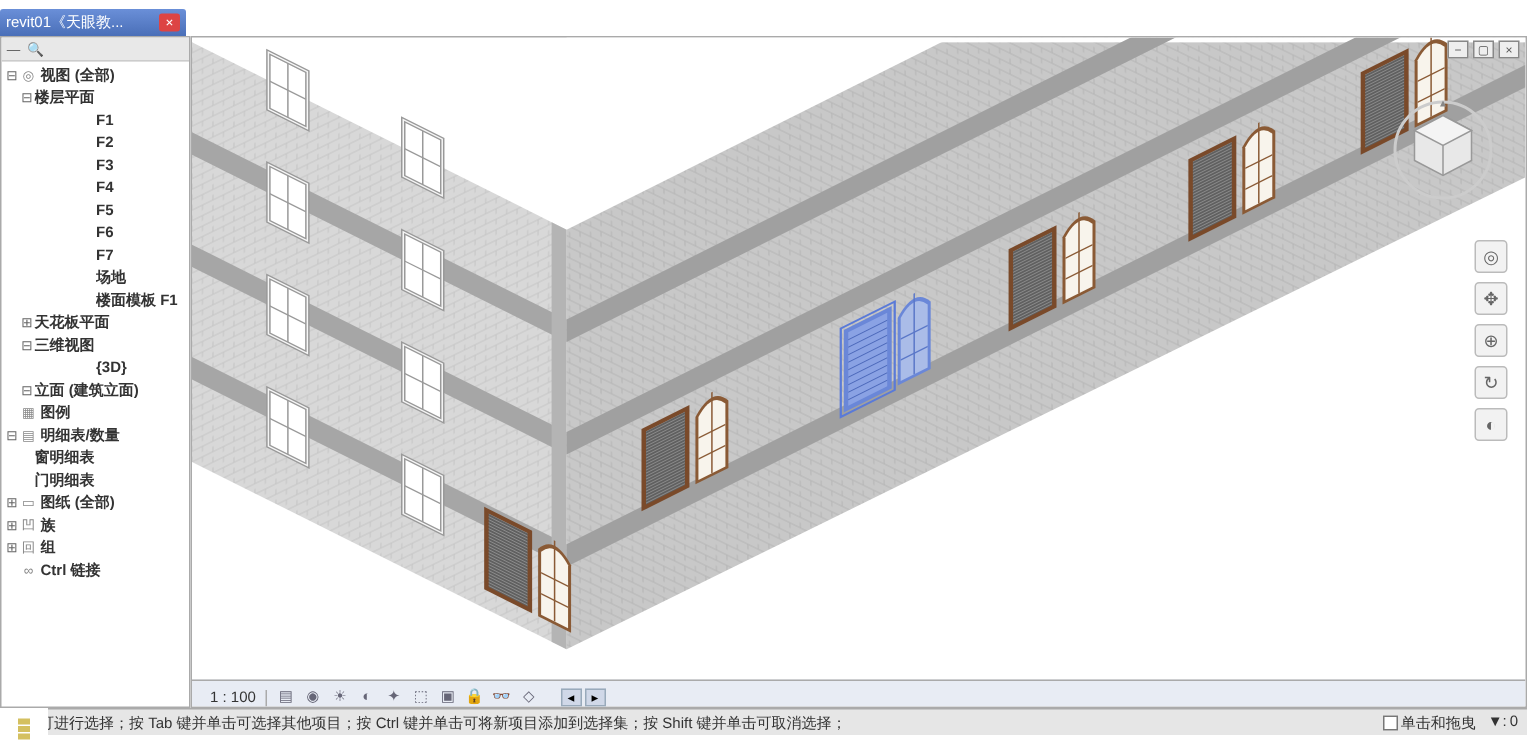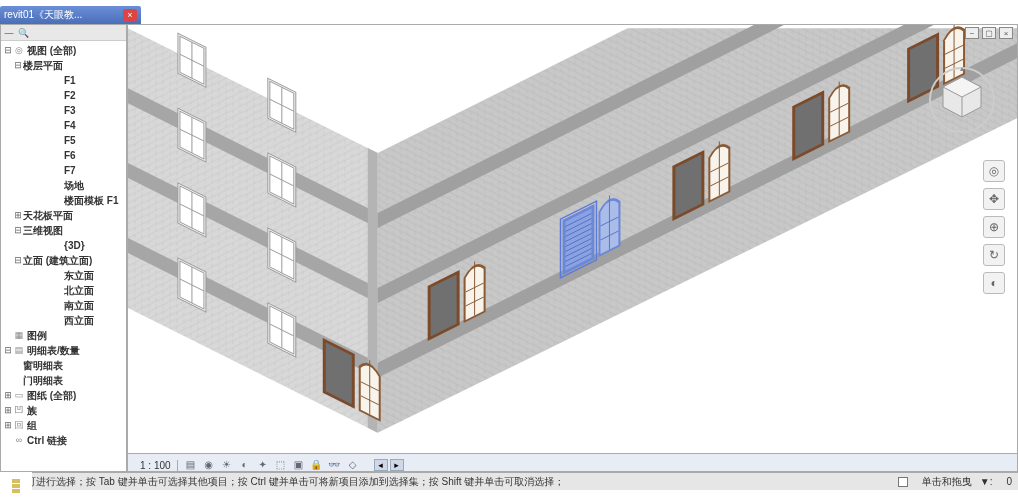--- a/index.html
+++ b/index.html
@@ -15,21 +15,21 @@
 
 
 .titlebar {
   height: 18px;
   background: linear-gradient(#6a8fd8, #4a6fb8);
   color: #fff;
   display: flex;
   align-items: center;
   padding: 0 4px;
   font-size: 10px;
-  width: 141px;
+  width: 124px;
   position: absolute;
   top: 6px;
   left: 0;
   border-radius: 2px 2px 0 0;
 }
 .titlebar .close {
   margin-left: auto;
   width: 14px;
   height: 12px;
   background: #d44;
@@ -235,21 +235,21 @@
 }
 .statusbar .tip { flex: 1; }
 .statusbar .right {
   display: flex;
   gap: 8px;
   align-items: center;
 }
 .statusbar .right span {
   display: flex;
   align-items: center;
-  gap: 14px;
+  gap: 2px;
 }
 .chk {
   width: 10px; height: 10px;
   border: 1px solid #777;
   background: #fff;
 }
 
 
 .corner-logo {
   position: absolute;
@@ -341,38 +341,20 @@
         <span class="label">三维视图</span>
       </div>
       <div class="tree-node l2">
         <span class="expander"> </span>
         <span class="label">{3D}</span>
       </div>
       <div class="tree-node l1">
         <span class="expander">⊟</span>
         <span class="label">立面 (建筑立面)</span>
       </div>
-      <div id="elev-items">
-          <div class="tree-node l2">
-            <span class="expander"> </span>
-            <span class="label">东立面</span>
-          </div>
-          <div class="tree-node l2">
-            <span class="expander"> </span>
-            <span class="label">北立面</span>
-          </div>
-          <div class="tree-node l2">
-            <span class="expander"> </span>
-            <span class="label">南立面</span>
-          </div>
-          <div class="tree-node l2">
-            <span class="expander"> </span>
-            <span class="label">西立面</span>
-          </div>
-        </div>
       <div class="tree-node l0">
         <span class="expander"> </span>
         <span class="icon">▦</span>
         <span class="label">图例</span>
       </div>
       <div class="tree-node l0">
         <span class="expander">⊟</span>
         <span class="icon">▤</span>
         <span class="label">明细表/数量</span>
       </div>

